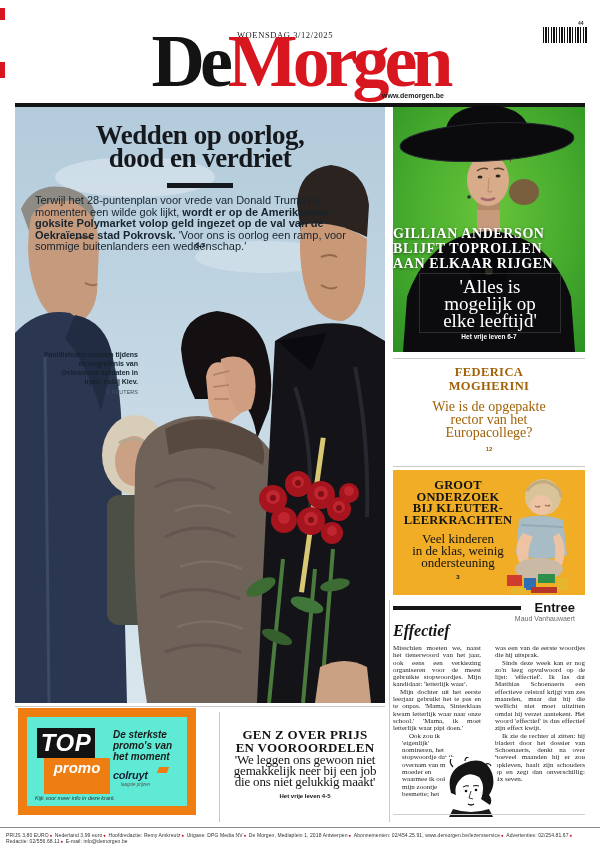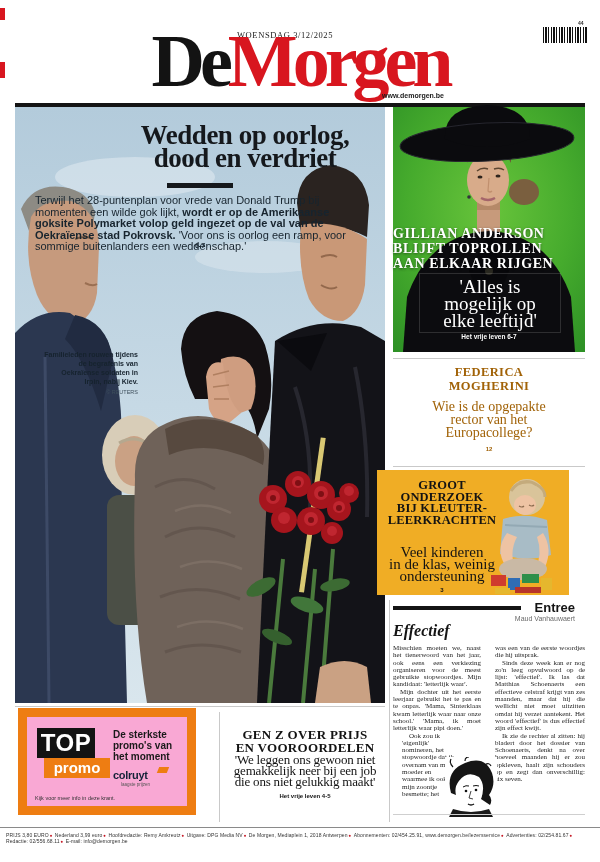--- a/index.html
+++ b/index.html
@@ -20,21 +20,21 @@
   .edition{position:absolute;left:578px;top:20px;font-size:5px;font-weight:700;color:#333;}
   .barcode{position:absolute;left:543px;top:27px;width:44px;height:16px;
            background:repeating-linear-gradient(90deg,#111 0 1px,#fff 1px 2px,#111 2px 4px,#fff 4px 5px,#111 5px 6px,#fff 6px 8px);}
   .toprule{position:absolute;left:15px;top:103px;width:570px;height:4px;background:#141414;z-index:1;}
 
   
   .photo-wrap{position:absolute;left:15px;top:107px;width:370px;height:596px;overflow:hidden;}
   .photo-wrap svg{position:absolute;left:0;top:0;}
   .headline{position:absolute;left:0;top:17px;width:370px;text-align:center;z-index:2;
             font-family:"Liberation Serif",serif;font-weight:700;font-size:27px;
-            line-height:23px;color:#15181c;letter-spacing:-.5px;padding-left:45px;}
+            line-height:23px;color:#15181c;letter-spacing:-.5px;}
   .hl-divider{position:absolute;left:152px;top:76px;width:66px;height:5px;background:#15181c;z-index:2;}
   .lede{position:absolute;left:20px;top:88px;width:330px;text-align:left;z-index:2;
         font-size:11px;line-height:11.5px;color:#17242e;}
   .lede b{font-weight:700;}
   .lede-ref{position:absolute;left:0;top:135px;width:370px;text-align:center;z-index:2;
             font-size:7px;font-weight:700;color:#17242e;}
   .photo-caption{position:absolute;left:28px;top:243px;width:95px;text-align:right;z-index:2;
                  font-size:7px;font-weight:700;line-height:9px;color:#16232e;}
   .photo-credit{font-size:5.5px;font-weight:400;color:#3e4f5c;margin-top:2px;}
 
@@ -53,24 +53,24 @@
   .rdiv{position:absolute;left:393px;width:192px;height:1px;background:#c9c9c9;}
   .rdiv1{top:358px;} .rdiv2{top:466px;}
 
   
   .mog{position:absolute;left:393px;top:366px;width:192px;text-align:center;color:#a16207;}
   .mog-title{font-family:"Liberation Serif",serif;font-weight:700;font-size:12.5px;line-height:13.5px;letter-spacing:.4px;}
   .mog-sub{font-family:"Liberation Serif",serif;font-size:14px;line-height:13px;margin-top:7px;}
   .mog-ref{font-size:6px;font-weight:700;margin-top:7px;}
 
   
-  .kleuter{position:absolute;left:377px;top:470px;width:192px;height:125px;background:#f0ad25;overflow:hidden;}
+  .kleuter{position:absolute;left:393px;top:470px;width:192px;height:125px;background:#f0ad25;overflow:hidden;}
   .k-text{position:absolute;left:4px;top:10px;width:122px;text-align:center;color:#131313;}
   .k-title{font-family:"Liberation Serif",serif;font-weight:700;font-size:12.5px;line-height:11.5px;letter-spacing:.2px;}
-  .k-sub{font-family:"Liberation Serif",serif;font-size:15px;line-height:12px;margin-top:20px;}
+  .k-sub{font-family:"Liberation Serif",serif;font-size:13px;line-height:12px;margin-top:7px;}
   .k-ref{font-size:6px;font-weight:700;margin-top:5px;}
   .toddler{position:absolute;right:0;bottom:0;}
 
   
   .entree{position:absolute;left:393px;top:600px;width:192px;height:226px;}
   .e-bar{position:absolute;left:0;top:6px;width:128px;height:3.5px;background:#141414;}
   .e-label{position:absolute;right:10px;top:0;font-size:13px;font-weight:700;color:#141414;}
   .e-author{position:absolute;right:10px;top:15px;font-size:7px;color:#6a6a6a;}
   .e-title{position:absolute;left:0;top:22px;font-family:"Liberation Serif",serif;
            font-style:italic;font-weight:600;font-size:16px;color:#141414;}
@@ -82,24 +82,24 @@
   .e-illu{position:absolute;left:52px;top:157px;background:#fff;}
   .e-bottomline{position:absolute;left:393px;top:814px;width:192px;height:1px;background:#cfcfcf;}
 
   
   .hline-left{position:absolute;left:15px;top:706px;width:370px;height:1px;background:#c9c9c9;}
   .vline1{position:absolute;left:219px;top:712px;width:1px;height:110px;background:#c9c9c9;}
   .vline2{position:absolute;left:389px;top:600px;width:1px;height:222px;background:#c9c9c9;}
 
   
   .ad{position:absolute;left:18px;top:708px;width:178px;height:107px;background:#ee7d12;}
-  .ad-inner{position:absolute;left:9px;top:9px;right:9px;bottom:9px;background:#f9a8d4;}
+  .ad-inner{position:absolute;left:9px;top:9px;right:9px;bottom:9px;background:#5eead4;font-style:italic;}
   .ad-top{position:absolute;left:10px;top:11px;width:58px;height:30px;background:#131313;
           color:#fff;font-weight:700;font-size:24px;line-height:30px;text-align:center;letter-spacing:.5px;}
-  .ad-promo{position:absolute;left:17px;top:41px;width:66px;height:20px;background:#ee7d12;
+  .ad-promo{position:absolute;left:17px;top:41px;width:66px;height:36px;background:#ee7d12;
             color:#fff;font-weight:700;font-size:15px;line-height:19px;text-align:center;}
   .ad-slogan{position:absolute;left:86px;top:12px;width:70px;font-size:10px;font-weight:700;
              line-height:11px;color:#1a1a1a;}
   .ad-brand{position:absolute;left:86px;top:52px;font-size:11px;font-weight:700;color:#152238;letter-spacing:-.3px;}
   .ad-flag{position:absolute;left:131px;top:50px;width:10px;height:6px;background:#ee7d12;transform:skewX(-22deg);}
   .ad-brand-sub{position:absolute;left:94px;top:65px;font-size:4.5px;color:#555;}
   .ad-note{position:absolute;left:8px;bottom:5px;font-size:5.5px;color:#333;}
 
   
   .genz{position:absolute;left:222px;top:728px;width:166px;text-align:center;color:#131313;}

